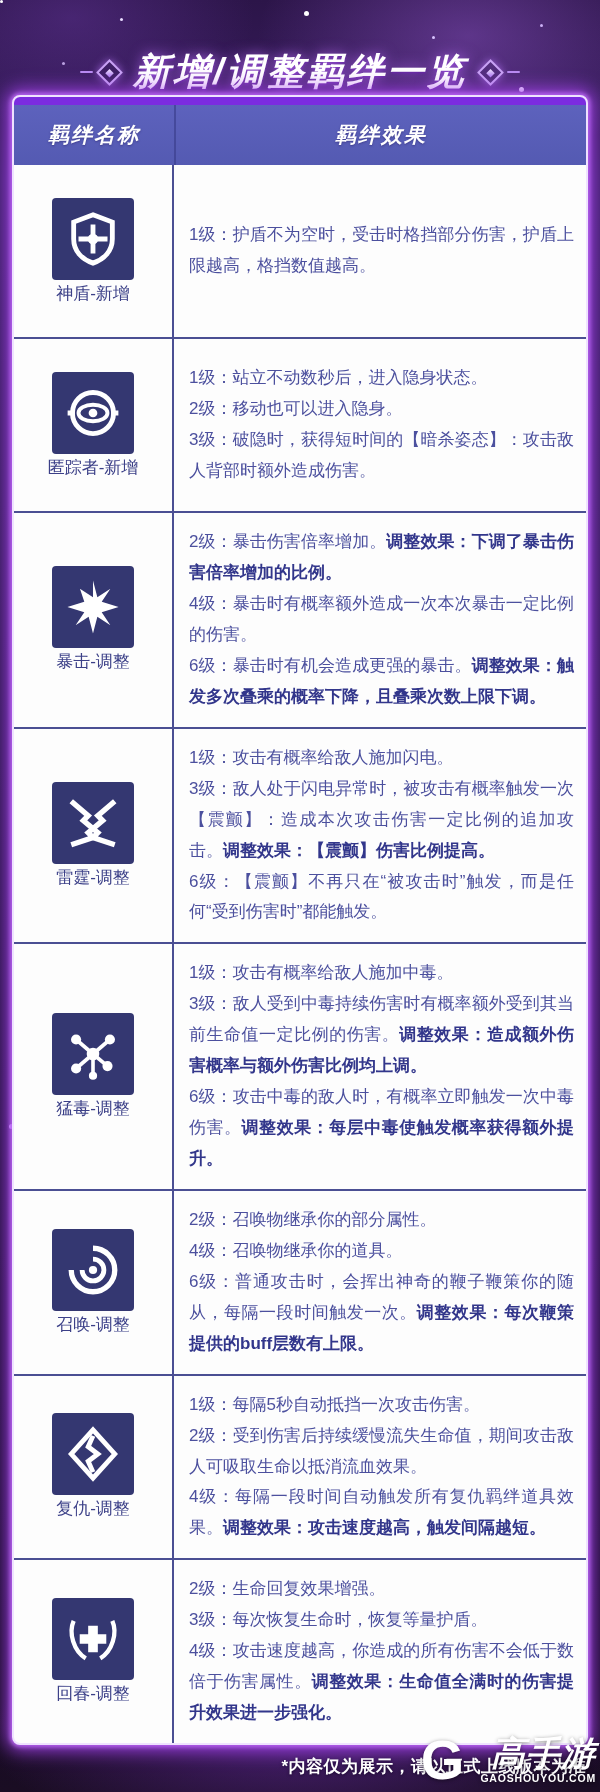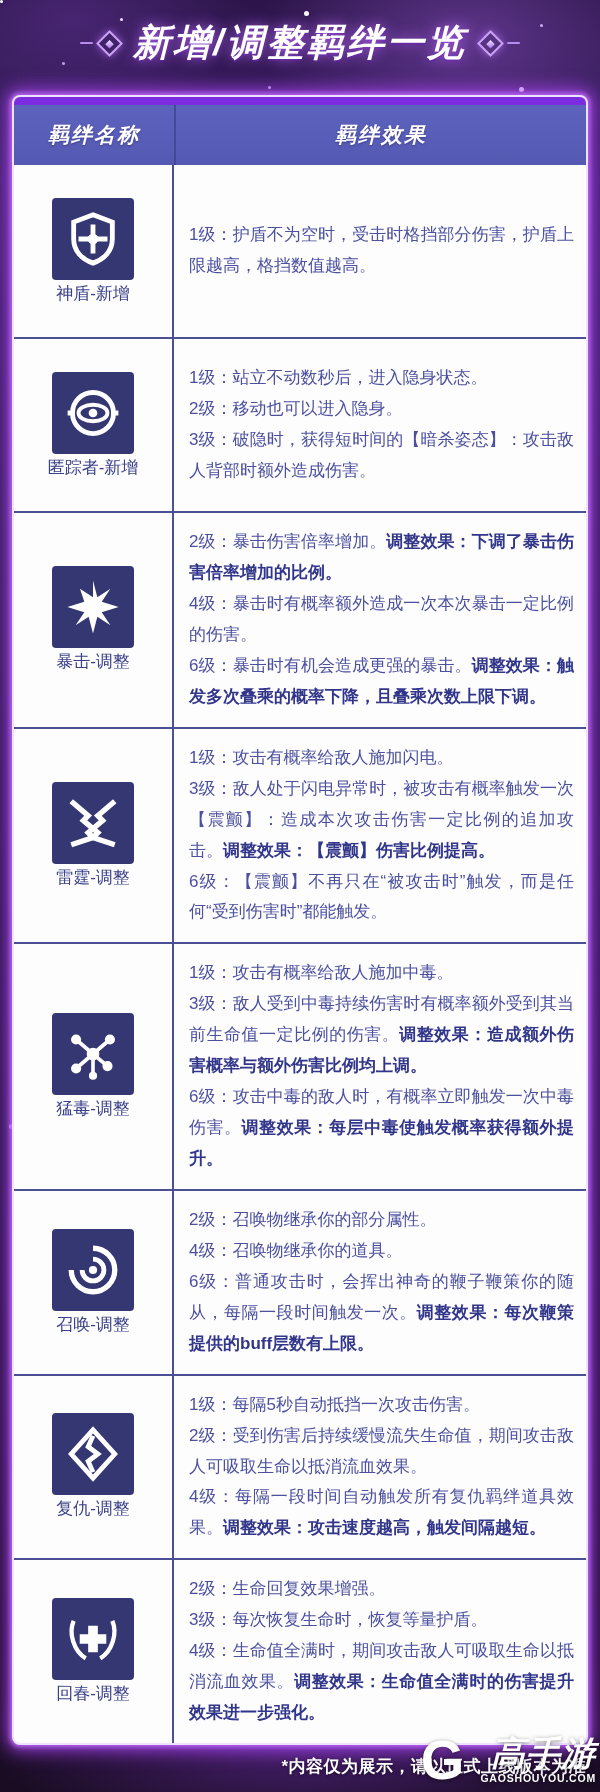--- a/index.html
+++ b/index.html
@@ -23,21 +23,21 @@
     box-shadow:
       120px 18px 0 0 #e9ddff, 305px 12px 0 1px #ffffff, 432px 36px 0 0 #d9c4ff,
       540px 24px 0 0 #cbb0f5, 62px 62px 0 0 #b9a0e0, 520px 88px 0 1px #f2eaff,
       268px 86px 0 0 #d0baf0, 388px 120px 0 0 #efe4ff, 36px 300px 0 0 #c9aef2,
       575px 420px 0 1px #e8d8ff, 14px 700px 0 0 #b795ea, 585px 905px 0 0 #d4baf8,
       10px 1125px 0 1px #e2cdff, 560px 1260px 0 0 #c5a5f2, 500px 1705px 0 1px #f0e6ff,
       330px 1770px 0 0 #d9c2ff;
   }
   
   .title-bar{
-    position:absolute;top:14px;left:0;width:100%;height:58px;
+    position:absolute;top:43px;left:0;width:100%;height:58px;
     display:flex;align-items:center;justify-content:center;gap:14px;
   }
   .page-title{
     color:var(--title-text,#fff);
     font-size:37px;font-weight:800;font-style:italic;letter-spacing:3px;
     text-shadow:0 0 14px rgba(190,110,255,.85),0 2px 2px rgba(90,20,160,.6);
     white-space:nowrap;
   }
   .deco{display:flex;align-items:center;gap:7px;}
   .deco-line{width:13px;height:2px;background:#b popup;background:#b98cf2;border-radius:1px;}
@@ -291,21 +291,21 @@
                   <path d="M10 6.5h4v3.5h3.5v4H14v3.5h-4V14H6.5v-4H10z" fill="#fff"></path>
                   <path d="M4 4.5c-2.2 5 0 12.5 5 15.5M20 4.5c2.2 5 0 12.5-5 15.5" fill="none" stroke="#fff" stroke-width="1.8"></path>
                 </svg>
               </span>
       </div>
       <div class="bond-label">回春-调整</div>
     </div>
     <div class="cell-effect">
             <p class="effect-line"><span>2级：生命回复效果增强。</span></p>
             <p class="effect-line"><span>3级：每次恢复生命时，恢复等量护盾。</span></p>
-            <p class="effect-line"><span>4级：生命值全满时，期间攻击敌人可吸取生命以抵消流血效果。</span><b>调整效果：生命值全满时的伤害提升效果进一步强化。</b></p>
+            <p class="effect-line"><span>4级：攻击速度越高，你造成的所有伤害不会低于数倍于伤害属性。</span><b>调整效果：生命值全满时的伤害提升效果进一步强化。</b></p>
           </div>
   </div>
 </div>
   </div>
 
   <div class="footer-note">*内容仅为展示，请以正式上线版本为准</div>
 
   <div class="watermark">
     <span class="wm-g">G</span>
     <span class="wm-col">

